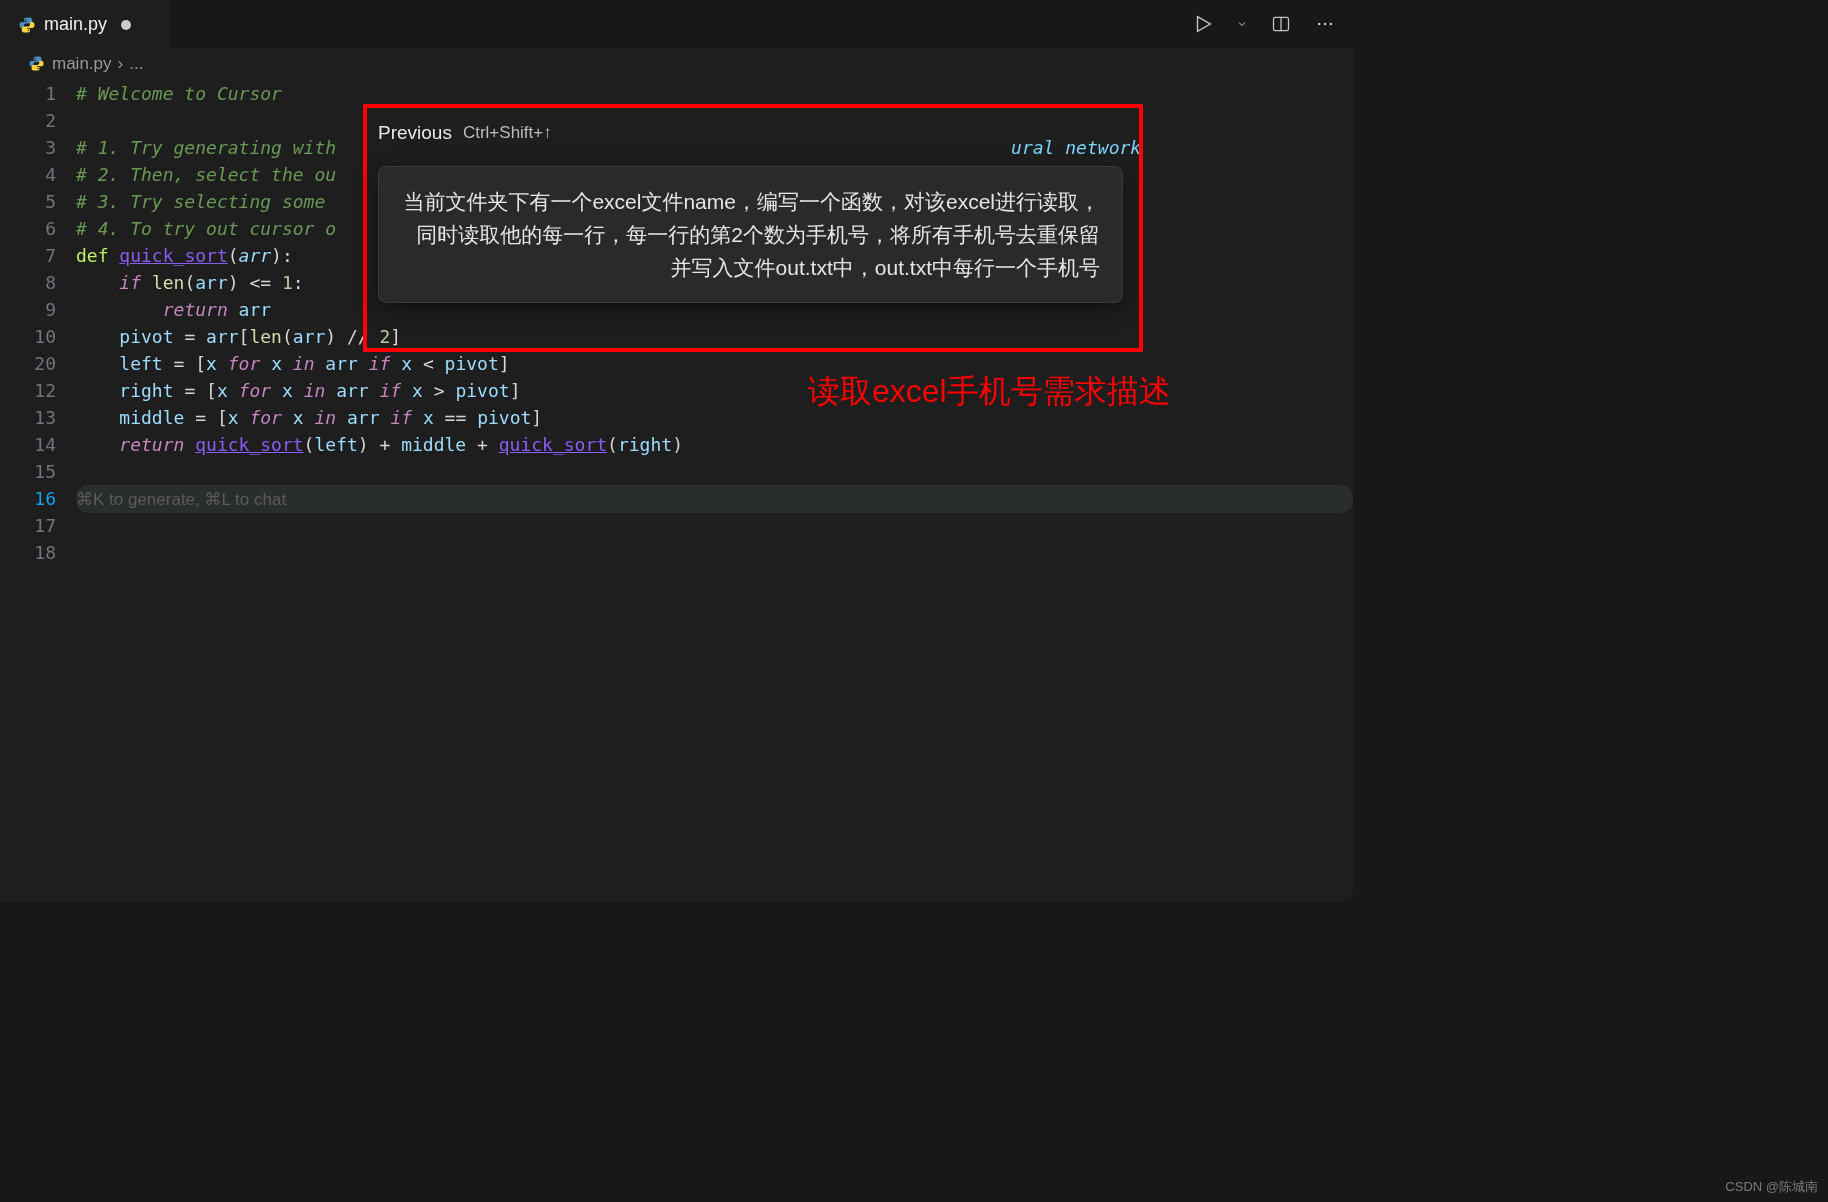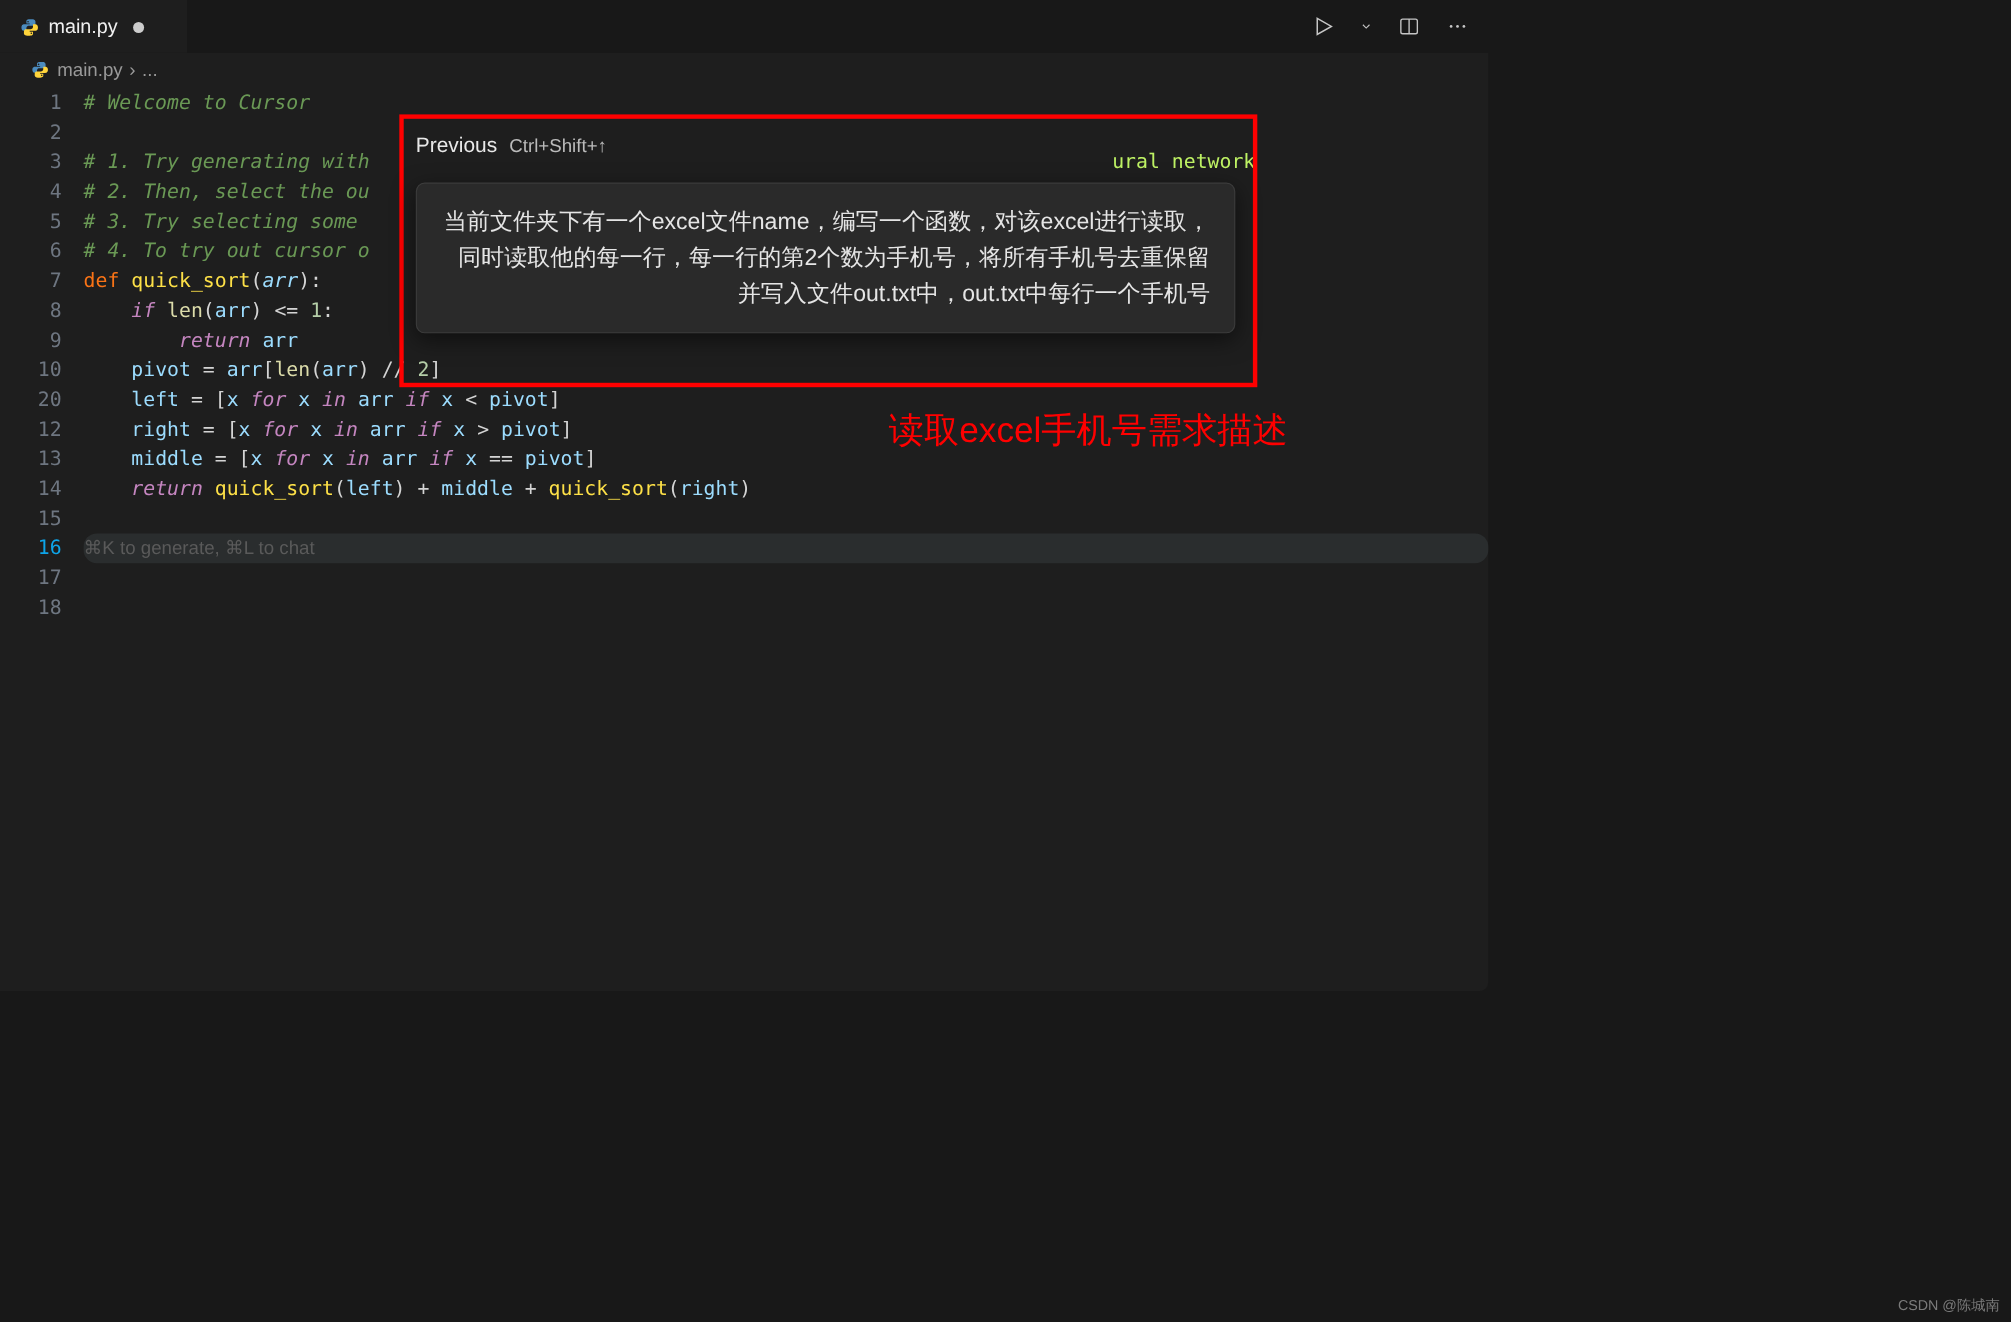--- a/index.html
+++ b/index.html
@@ -102,22 +102,22 @@
     }
     .line-numbers .active { color: #0ea5e9; }
     .code-lines {
       flex: 1;
       font-family: 'Menlo', 'Consolas', 'Monaco', monospace;
     }
     .line { min-height: 27px; white-space: pre; }
     .active-line { background: #2a2d2e; border-radius: 12px; }
     .comment { color: #6a9955; font-style: italic; }
     .keyword { color: #c586c0; font-style: italic; }
-    .def-kw { color: #f97316; }
-    .funcname { color: #fde047; }
+    .def-kw { color: #bef264; }
+    .funcname { color: #8b5cf6; text-decoration: underline; }
     .param { color: #9cdcfe; font-style: italic; }
     .var { color: #9cdcfe; }
     .op { color: #d4d4d4; }
     .num { color: #b5cea8; }
     .builtin { color: #dcdcaa; }
     .placeholder-hint {
       color: #5a5a5a;
       font-family: -apple-system, BlinkMacSystemFont, 'Segoe UI', sans-serif;
       font-size: 17px;
     }
@@ -167,21 +167,21 @@
     }
     .annotation {
       position: absolute;
       top: 370px;
       left: 808px;
       color: #ff0000;
       font-size: 32px;
       font-family: 'PingFang SC', 'Microsoft YaHei', sans-serif;
       z-index: 15;
     }
-    .partial-comment { color: #bef264; }
+    .partial-comment { color: #7dd3fc; font-style: italic; }
     .watermark {
       position: absolute;
       bottom: 6px;
       right: 10px;
       font-size: 13px;
       color: #7a7a7a;
       font-family: -apple-system, sans-serif;
     }
   </style>
 </head>

